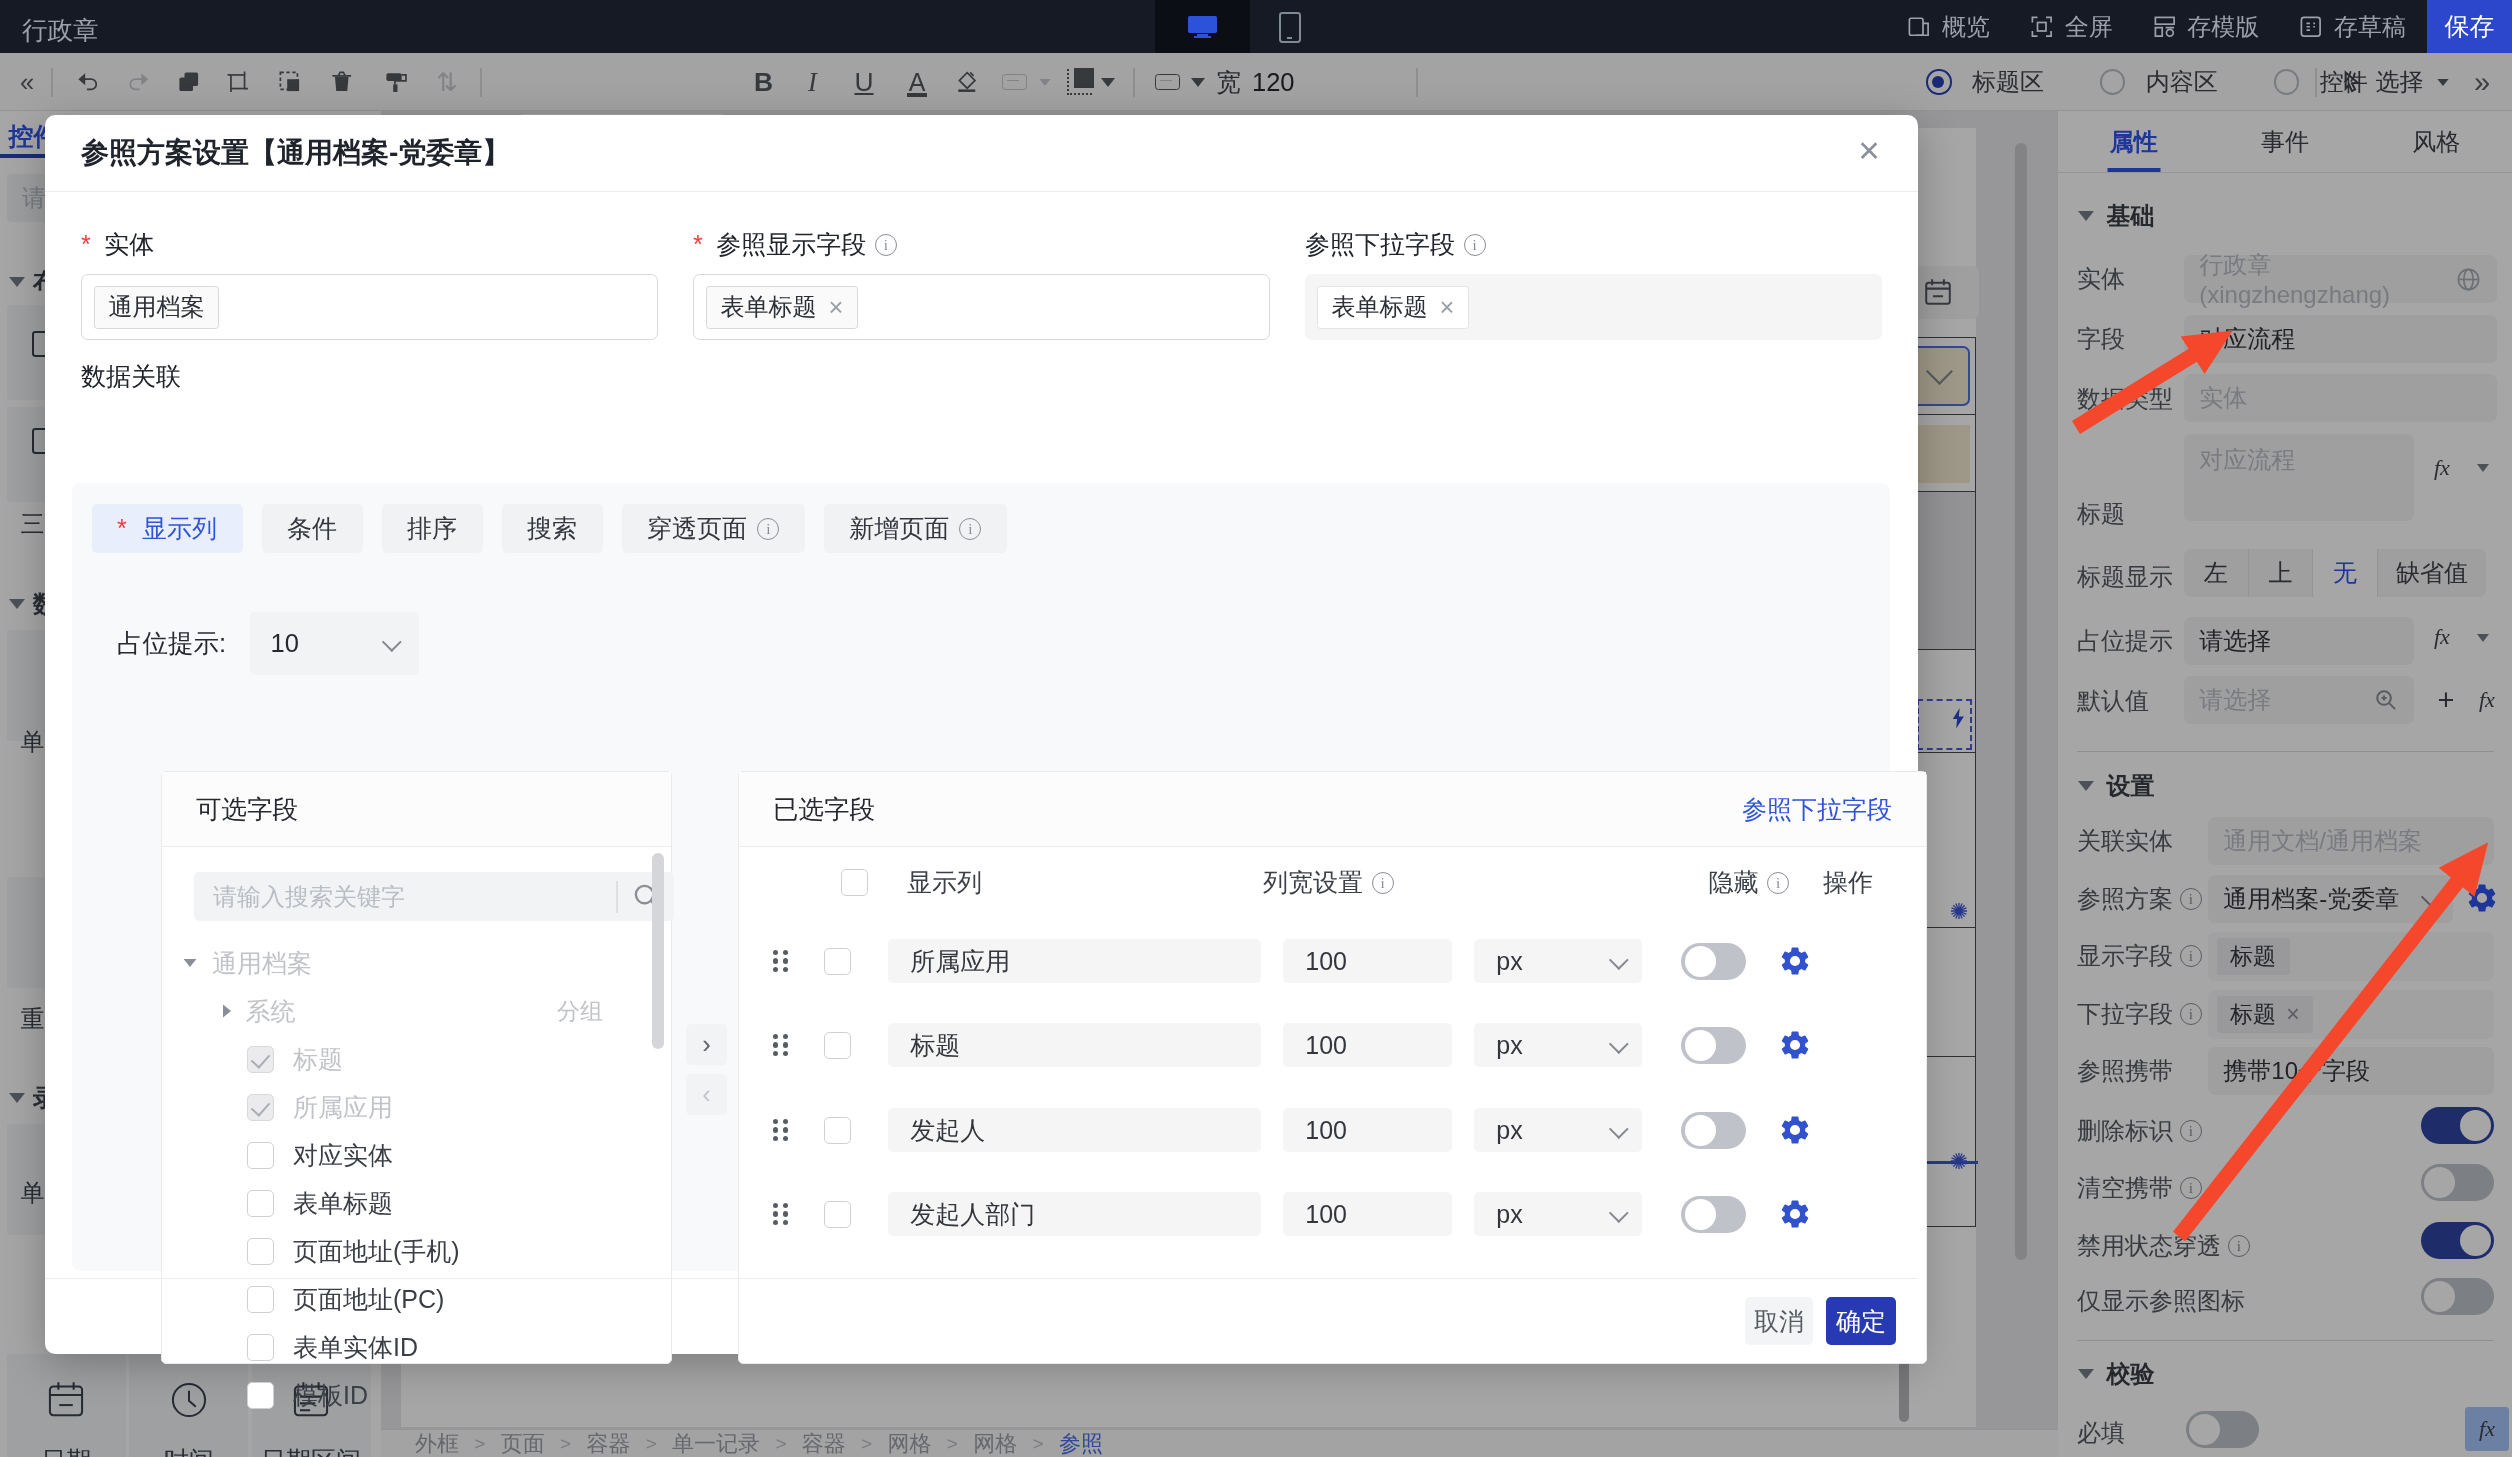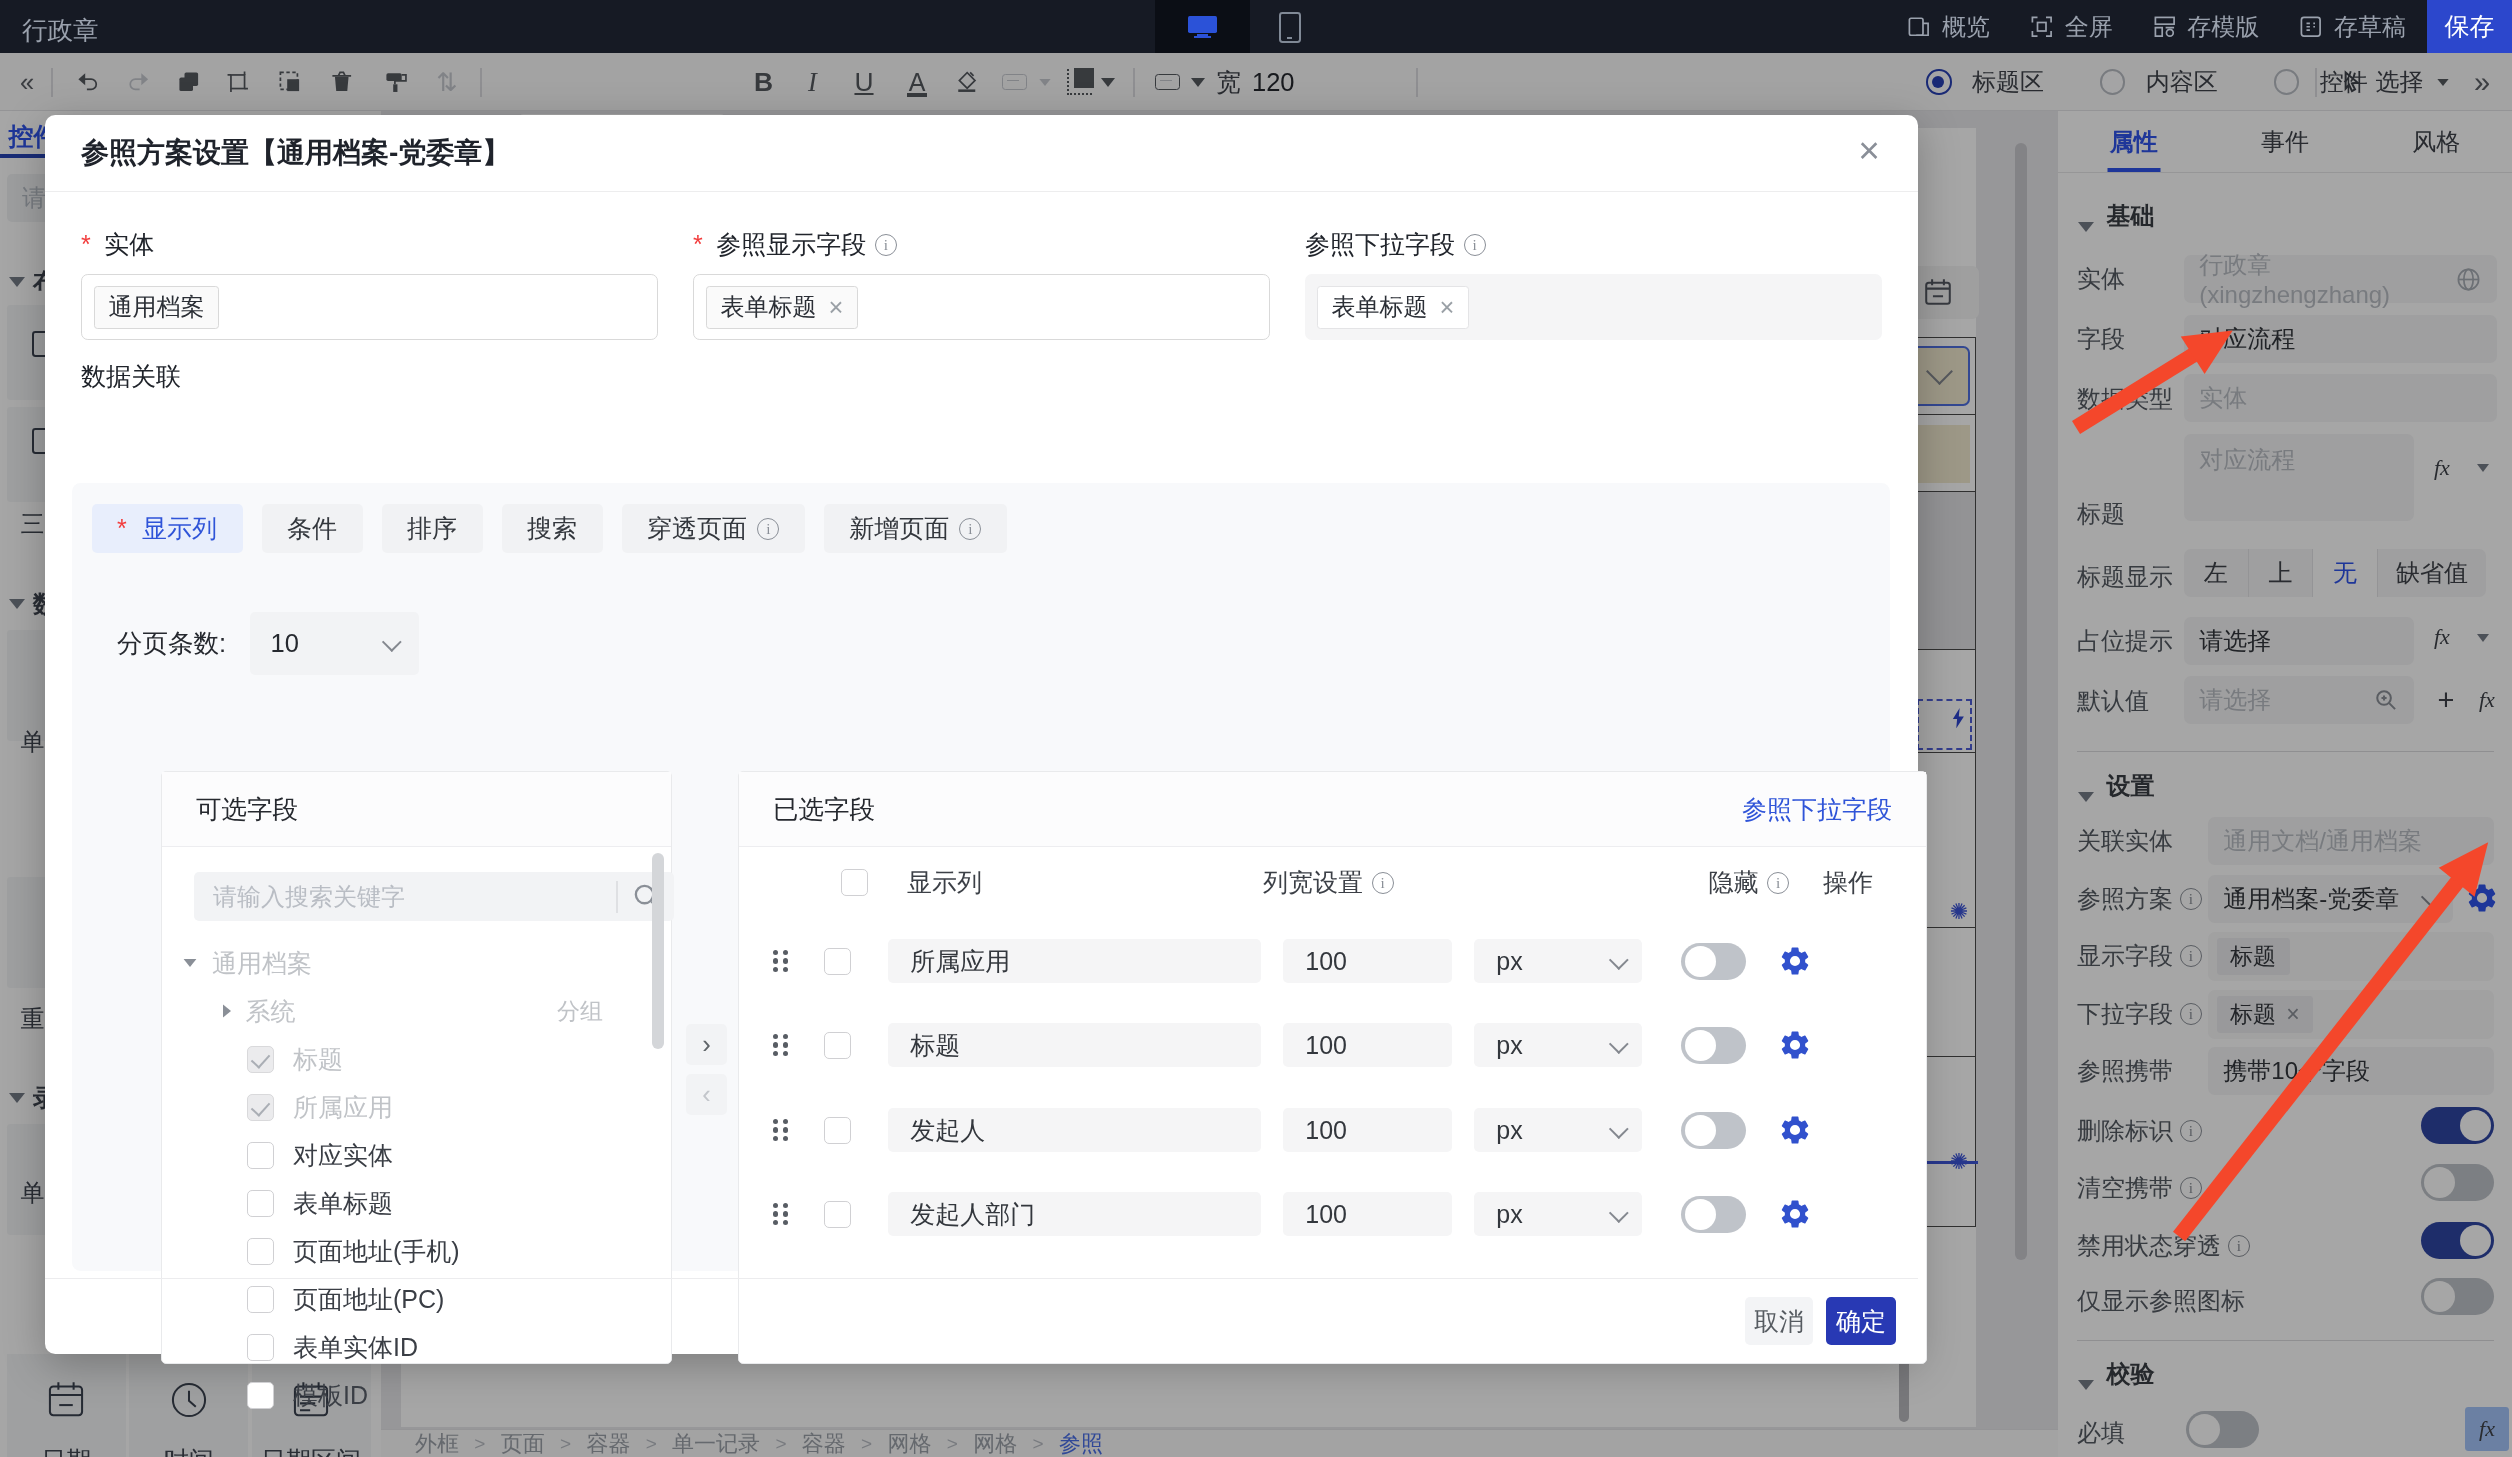--- a/index.html
+++ b/index.html
@@ -95,21 +95,21 @@
   .breadcrumb .sep { font-size:19px; color:#b9bdc4; }
   .breadcrumb .last { color:#4a6fe8; }
 
   
   .right-panel { position:absolute; left:2058px; top:111px; width:454px; height:1347px; background:#ffffff; z-index:1;padding-left:32px; }
   .rp-tabs { position:absolute; left:0; top:0; width:454px; height:62px; border-bottom:0.9px solid #e6e6e9; display:flex; }
   .rp-tab { flex:1; display:flex; align-items:center; justify-content:center; font-size:24px; color:#3f434a; position:relative; }
   .rp-tab.act { color:#2f54eb; font-weight:bold; }
   .rp-tab.act::after { content:""; position:absolute; left:50%; bottom:0; transform:translateX(-50%); width:53px; height:4.3px; background:#2f54eb; }
   .rp-body { position:absolute; left:0; top:63px; width:454px; height:1284px; overflow:hidden; }
-  .rp-sec-h { position:absolute; left:20.4px; display:flex; align-items:flex-end; gap:12px; font-size:24px; font-weight:bold; color:#3a3e44; }
+  .rp-sec-h { position:absolute; left:20.4px; display:flex; align-items:center; gap:12px; font-size:24px; font-weight:bold; color:#3a3e44; }
   .rp-row-lab { position:absolute; left:19px; font-size:24px; color:#555b63; display:flex; align-items:center; gap:6.8px; }
   .rp-input { position:absolute; left:126px; background:#f5f5f6; border-radius:6.8px; display:flex; align-items:center; padding:0 15.3px; font-size:24px; color:#33373d; }
   .rp-input.ph { color:#b9bdc4; }
   .rp-input .grow { flex:1; }
   .rp-w { width:313px; }
   .info { width:22px; height:22px; border:1.7px solid #8a8f97; border-radius:50%; display:inline-flex; align-items:center; justify-content:center; font-size:15.3px; color:#8a8f97; font-family:"Liberation Serif",serif; flex:none; }
   .fxbtn { font-size:22px; font-style:italic; font-family:"Liberation Serif",serif; color:#3f434a; }
   .fxbtn.hl { background:#a5c5fa; border-radius:3.4px; width:44px; height:44px; display:flex; align-items:center; justify-content:center; }
   .mini-caret { width:0; height:0; border-left:6.8px solid transparent; border-right:6.8px solid transparent; border-top:8.5px solid #767d88; }
   .seg { position:absolute; left:126px; background:#f5f5f6; border-radius:6.8px; display:flex; overflow:hidden; }
@@ -694,21 +694,21 @@
         <div class="m-tab">
             <span>穿透页面</span>
             <span class="info">i</span>
           </div>
         <div class="m-tab">
             <span>新增页面</span>
             <span class="info">i</span>
           </div>
       </div>
       <div class="m-page-row">
-        <span style="font-size:25.5px;color:#26292f;">分页条数:</span>
+        <span style="font-size:25.5px;color:#26292f;">占位提示:</span>
         <div class="m-pgsel">
           <span>10</span>
           <span class="sm-chev" style="margin-top:-3.4px;"></span>
         </div>
       </div>
 
       <div class="panel" style="left:89px;top:288px;width:511px;height:593px;">
         <div class="panel-h">
             <span>可选字段</span>
           </div>

